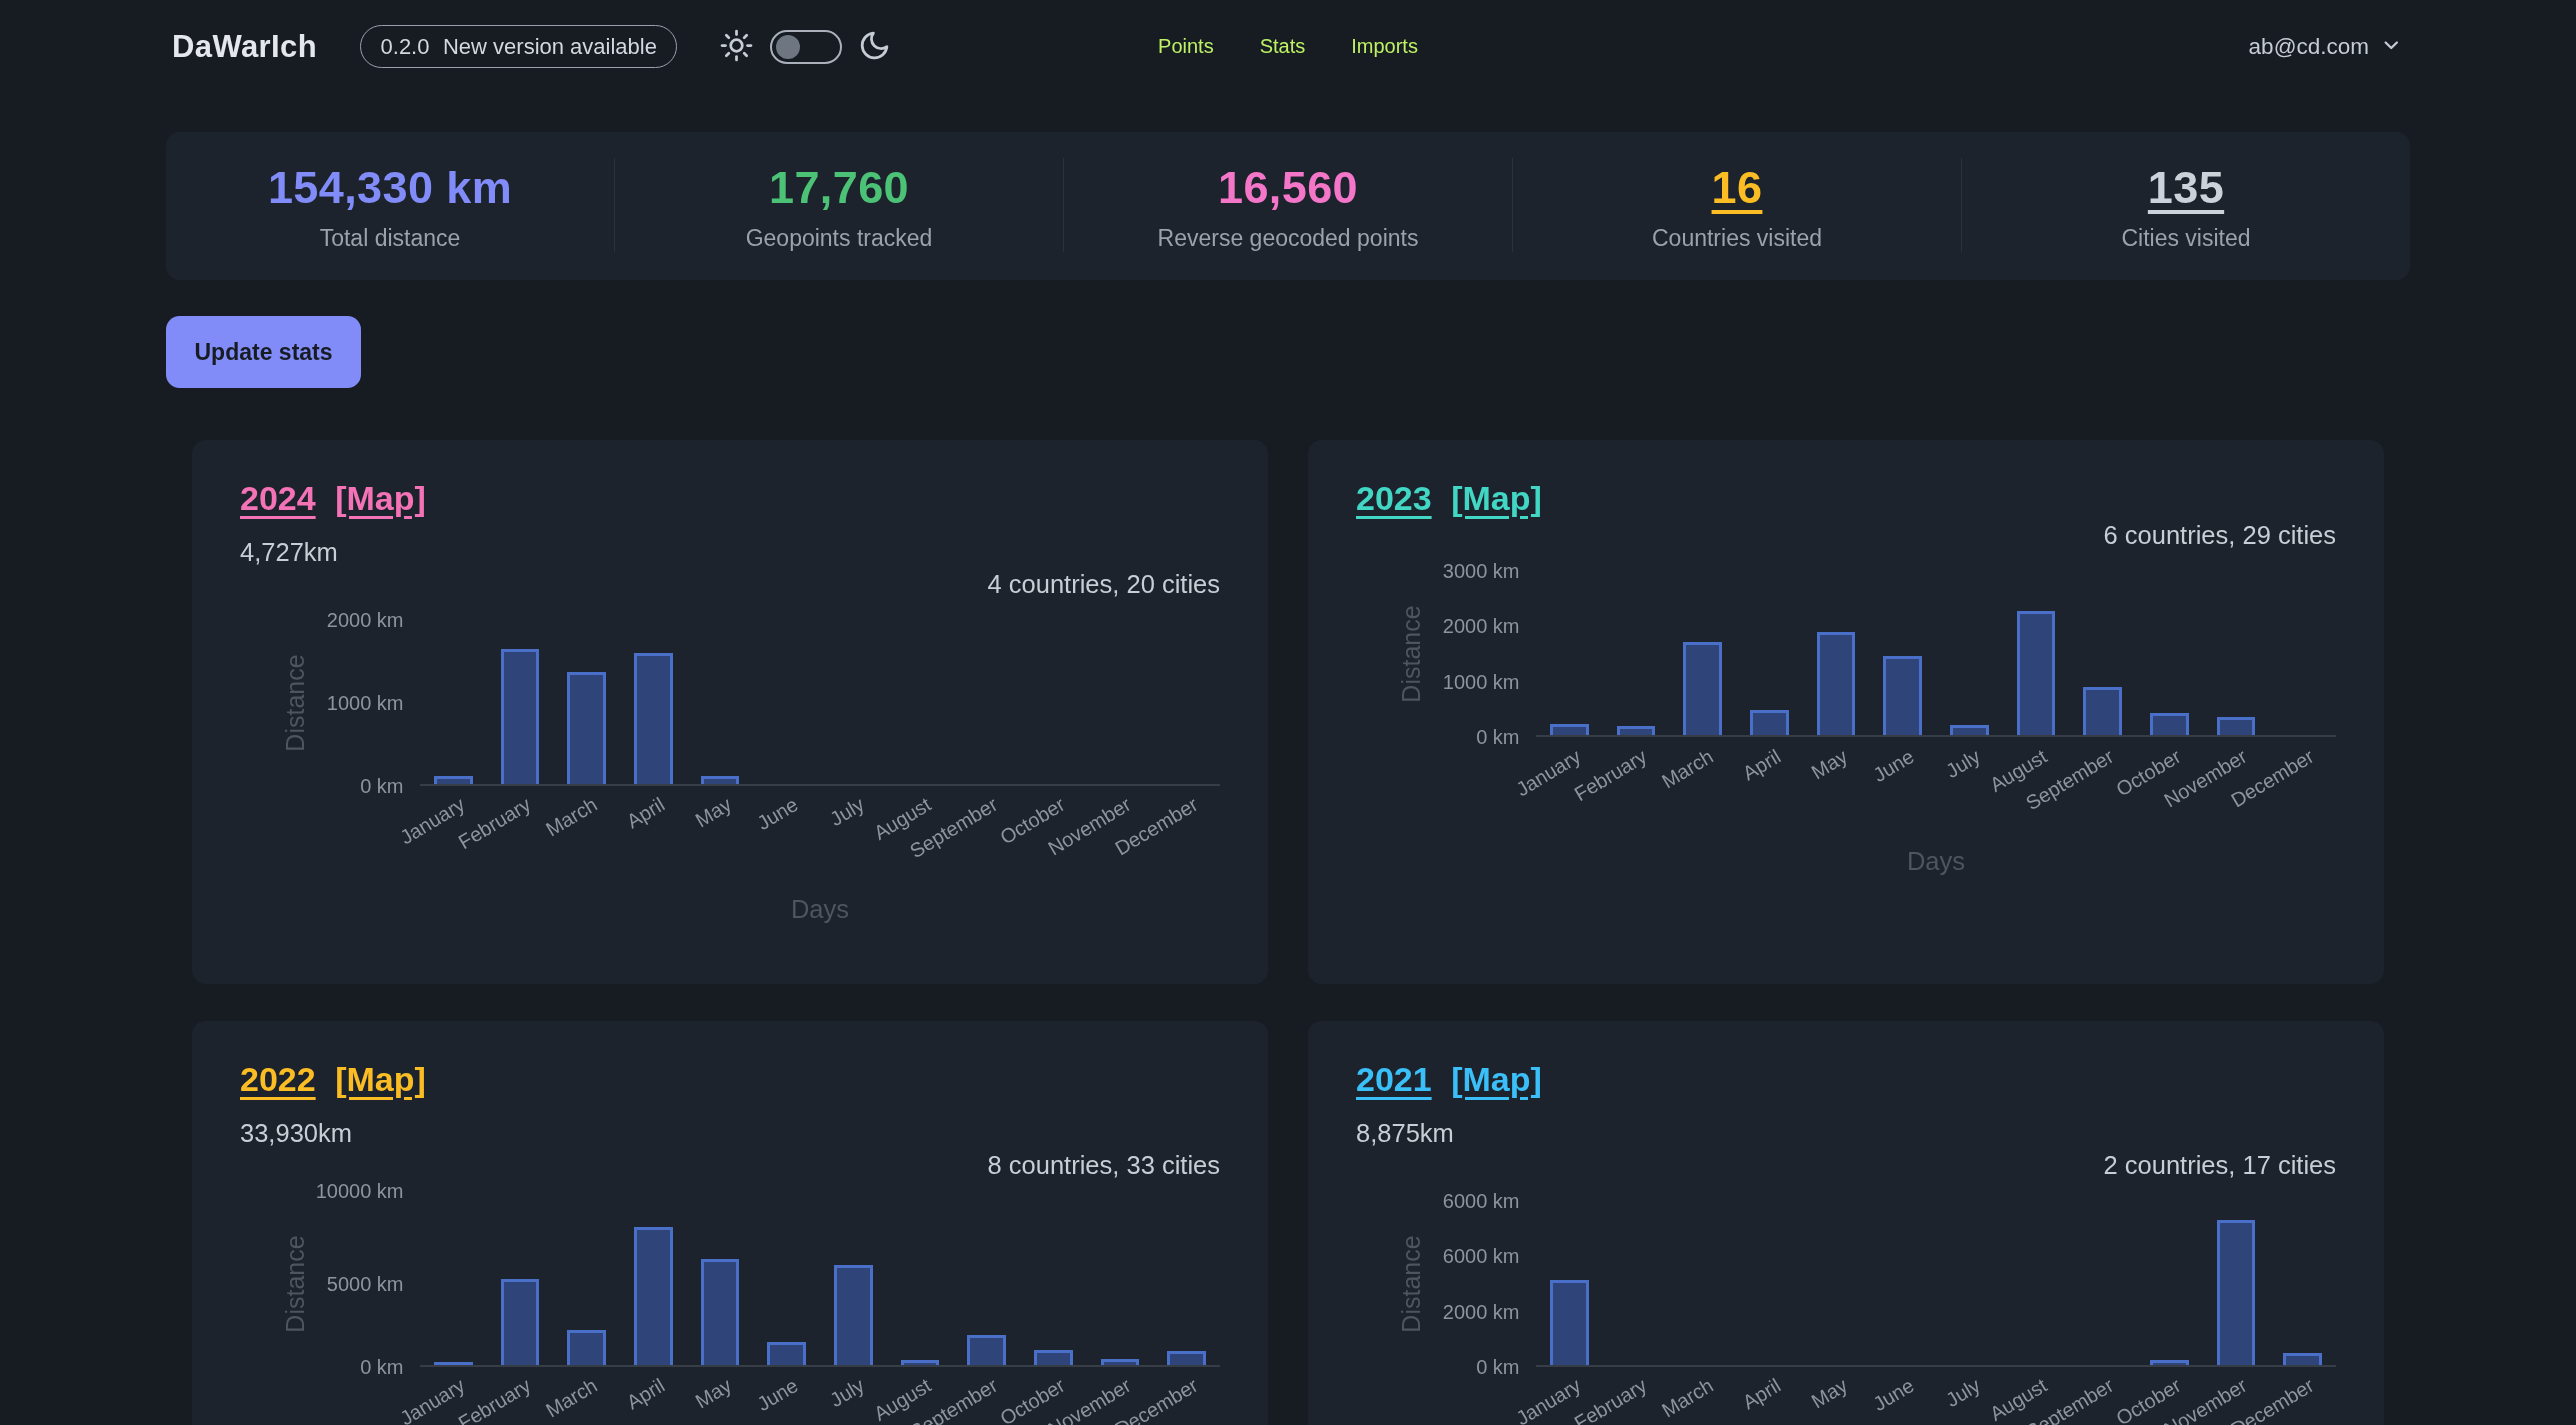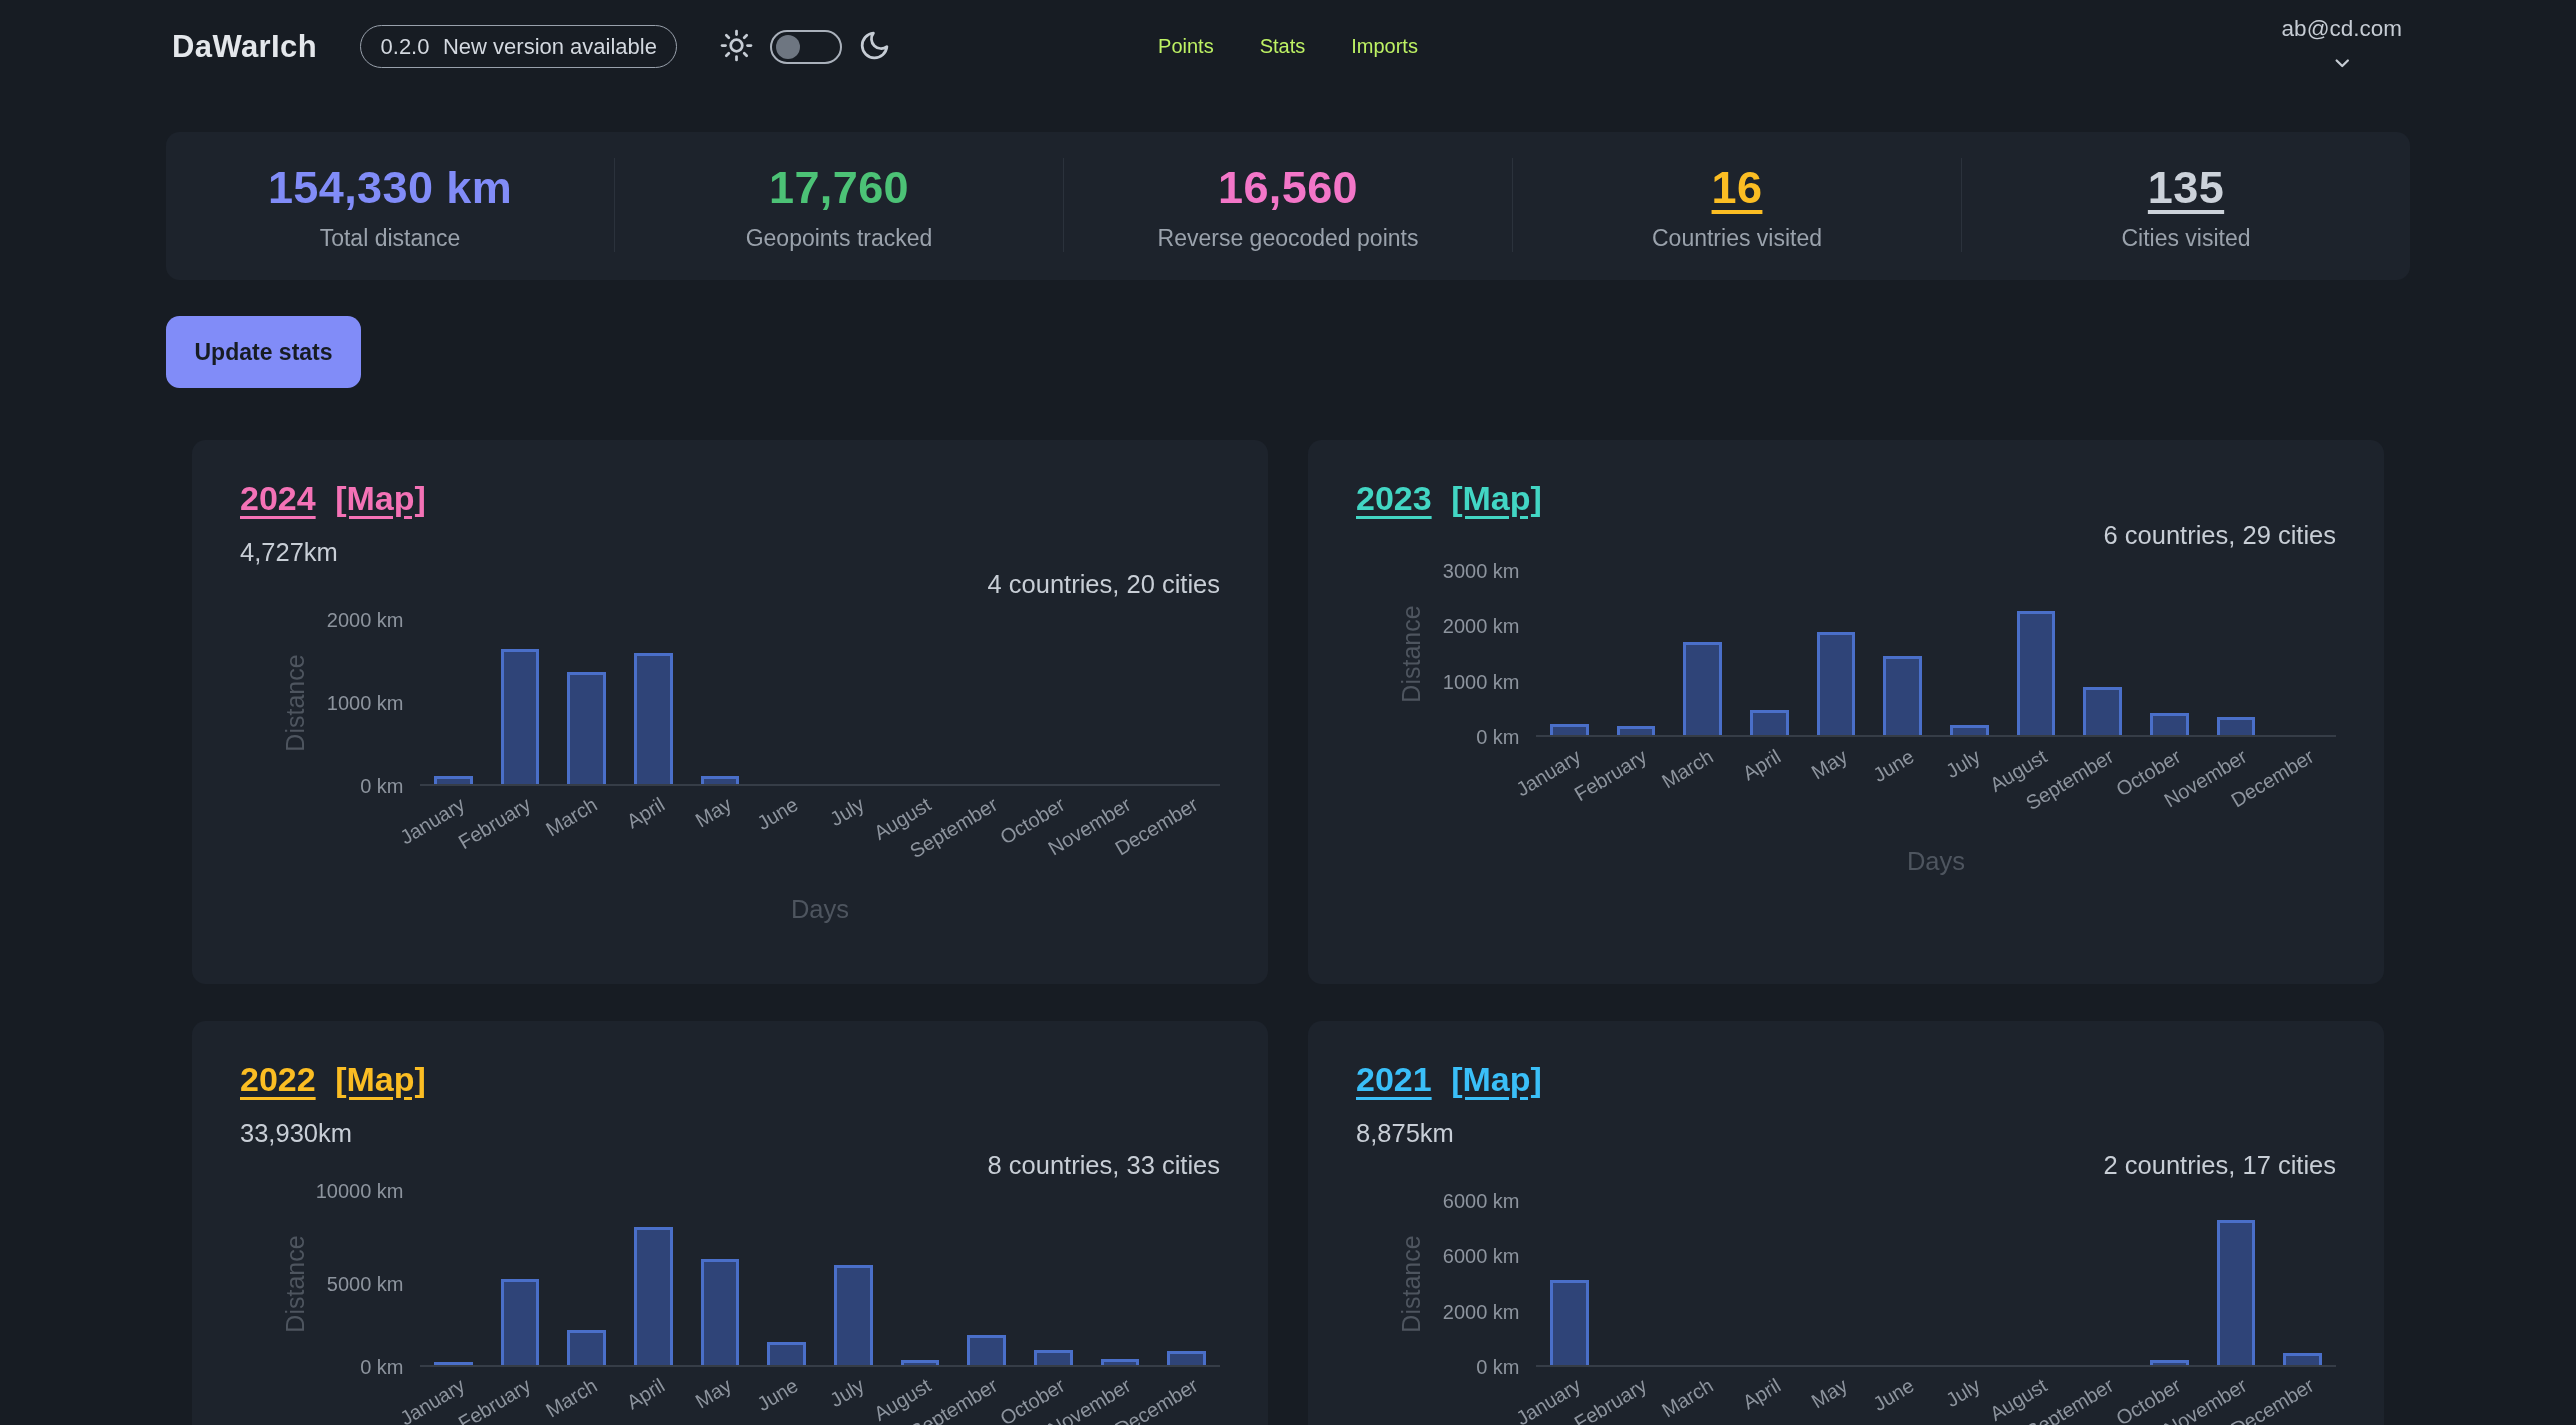--- a/index.html
+++ b/index.html
@@ -30,21 +30,21 @@
   }
   .toggle-knob {
     position:absolute; left:3.7px; top:3px; width:24px; height:24px;
     border-radius:50%; background:#6e7681;
   }
   .nav {
     position:absolute; left:50%; transform:translateX(-50%);
     display:flex; gap:46px;
   }
   .nav a { font-size:20px; color:#bef264; text-decoration:none; cursor:pointer; }
-  .header-right { margin-left:auto; display:flex; align-items:center; gap:10.5px; cursor:pointer;flex-direction:column; }
+  .header-right { margin-left:auto; display:flex; align-items:center; gap:10.5px; cursor:pointer; }
   .user-email { font-size:22.5px; color:#c6ccd4; }
   
   .stats {
     margin:39px 166px 0 166px; background:#1d232c; border-radius:13.5px;
     display:flex; padding:25.5px 0 28.5px 0;
   }
   .stat { flex:1; text-align:center; padding-top:4.5px; }
   .stat + .stat { border-left:1.5px solid #2b323c; }
   .stat-value { font-size:45px; font-weight:800; letter-spacing:0.4px; }
   a.stat-value { display:inline-block; text-decoration:underline; text-decoration-thickness:3.7px; text-underline-offset:6.7px; cursor:pointer; }

